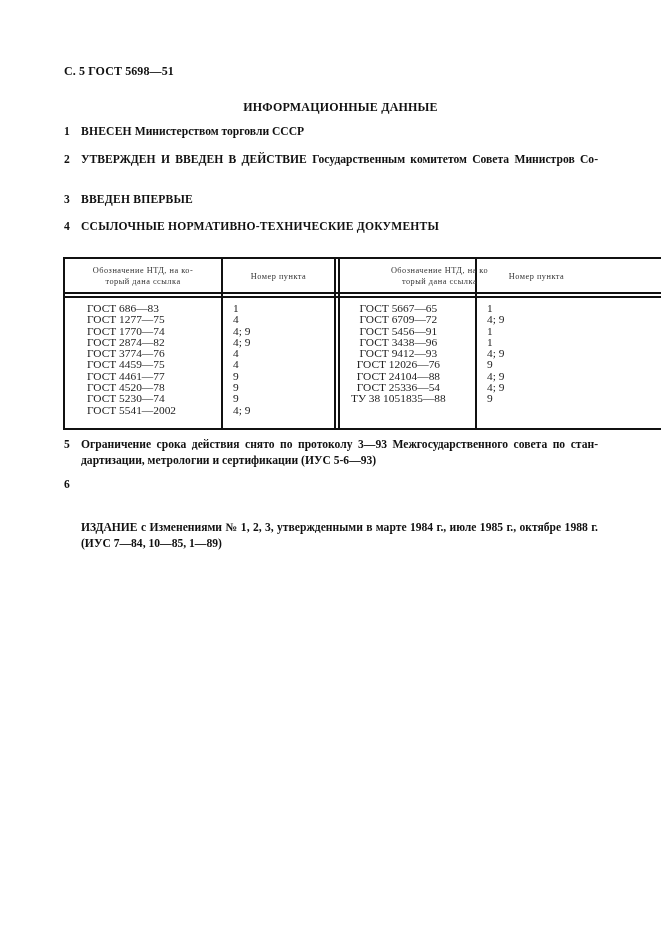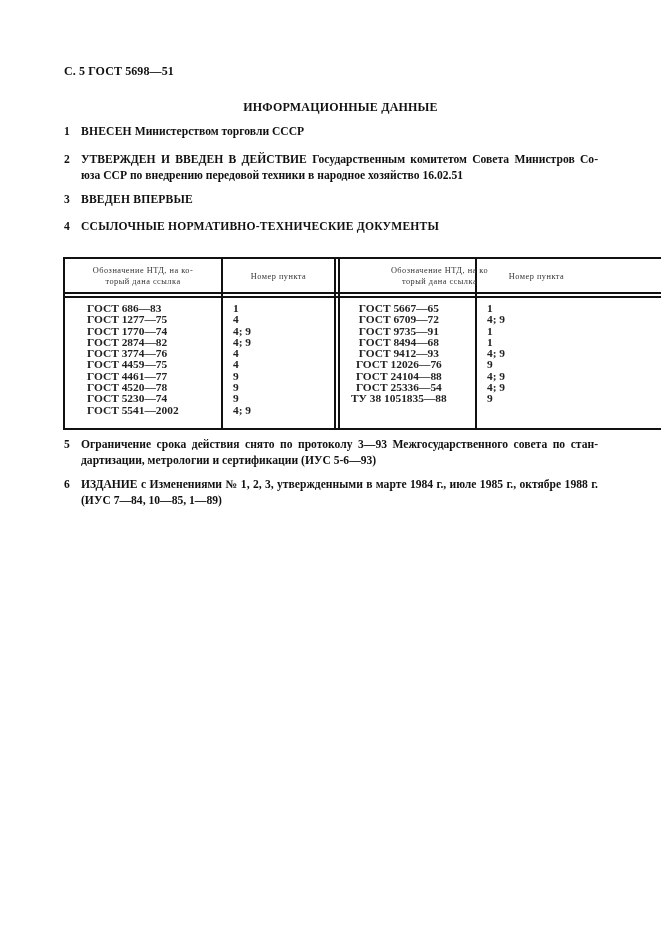--- a/index.html
+++ b/index.html
@@ -13,38 +13,37 @@
   .item .body { margin-left: 17px; text-align: justify; text-align-last: left; }
   .item .kw { letter-spacing: 0.2px; }
 
   
   .tbl { left: 63px; top: 257px; width: 620px; height: 173px; border: 2px solid #111; box-sizing: border-box; }
   .hline { position: absolute; left: 0; right: 0; height: 2px; background: #111; }
   .vline { position: absolute; top: 0; bottom: 0; width: 2px; background: #111; }
   .thcell { position: absolute; top: 0; height: 34px; display: flex; align-items: center; justify-content: center;
             text-align: center; font-size: 8.3px; letter-spacing: 0.5px; line-height: 11px; color: #333; }
   .col { position: absolute; top: 44px; font-size: 11.4px; line-height: 11.3px; color: #222; }
-  .col div { white-space: nowrap; font-weight: bold; }
+  .col div { white-space: nowrap; }
 </style>
 </head>
 <body>
 
 <div class="abs hdr">С. 5 ГОСТ 5698—51</div>
 
 <div class="abs title">ИНФОРМАЦИОННЫЕ ДАННЫЕ</div>
 
 <div class="abs item" style="top:124px;">
   <span class="num">1</span>
   <div class="body"><span class="kw">ВНЕСЕН</span><span> Министерством торговли СССР</span></div>
 </div>
 
 <div class="abs item" style="top:152px;">
   <span class="num">2</span>
   <div class="body" style="text-align-last: justify;">УТВЕРЖДЕН И ВВЕДЕН В ДЕЙСТВИЕ Государственным комитетом Совета Министров Со-</div>
-  <div class="body">юза ССР по внедрению передовой техники в народное хозяйство 16.02.51</div>
 </div>
 
 <div class="abs item" style="top:192px;">
   <span class="num">3</span>
   <div class="body"><span class="kw">ВВЕДЕН ВПЕРВЫЕ</span></div>
 </div>
 
 <div class="abs item" style="top:219px;">
   <span class="num">4</span>
   <div class="body"><span class="kw">ССЫЛОЧНЫЕ НОРМАТИВНО-ТЕХНИЧЕСКИЕ ДОКУМЕНТЫ</span></div>
@@ -97,22 +96,22 @@
     <div>4</div>
     <div>9</div>
     <div>9</div>
     <div>9</div>
     <div>4; 9</div>
   </div>
 
   <div class="col" style="left:286px;text-align:center;">
     <div>ГОСТ 5667—65</div>
     <div>ГОСТ 6709—72</div>
-    <div>ГОСТ 9735—91</div>
-    <div>ГОСТ 8494—68</div>
+    <div>ГОСТ 5456—91</div>
+    <div>ГОСТ 3438—96</div>
     <div>ГОСТ 9412—93</div>
     <div>ГОСТ 12026—76</div>
     <div>ГОСТ 24104—88</div>
     <div>ГОСТ 25336—54</div>
     <div>ТУ 38 1051835—88</div>
   </div>
 
   <div class="col" style="left:422px;">
     <div>1</div>
     <div>4; 9</div>
@@ -127,15 +126,15 @@
 </div>
 
 <div class="abs item" style="top:437px;">
   <span class="num">5</span>
   <div class="body" style="text-align-last: justify;">Ограничение срока действия снято по протоколу 3—93 Межгосударственного совета по стан-</div>
   <div class="body">дартизации, метрологии и сертификации (ИУС 5-6—93)</div>
 </div>
 
 <div class="abs item" style="top:477px;">
   <span class="num">6</span>
-  <div class="body" style="text-align-last: justify;">ИЗДАНИЕ с Изменениями № 1, 2, 3, утвержденными в марте 1984 г., июле 1985 г., октябре 1988 г.</div>
+  <div class="body" style="text-align-last: justify; margin-top: 43px;">ИЗДАНИЕ с Изменениями № 1, 2, 3, утвержденными в марте 1984 г., июле 1985 г., октябре 1988 г.</div>
   <div class="body">(ИУС 7—84, 10—85, 1—89)</div>
 </div>
 
 </body></html>

